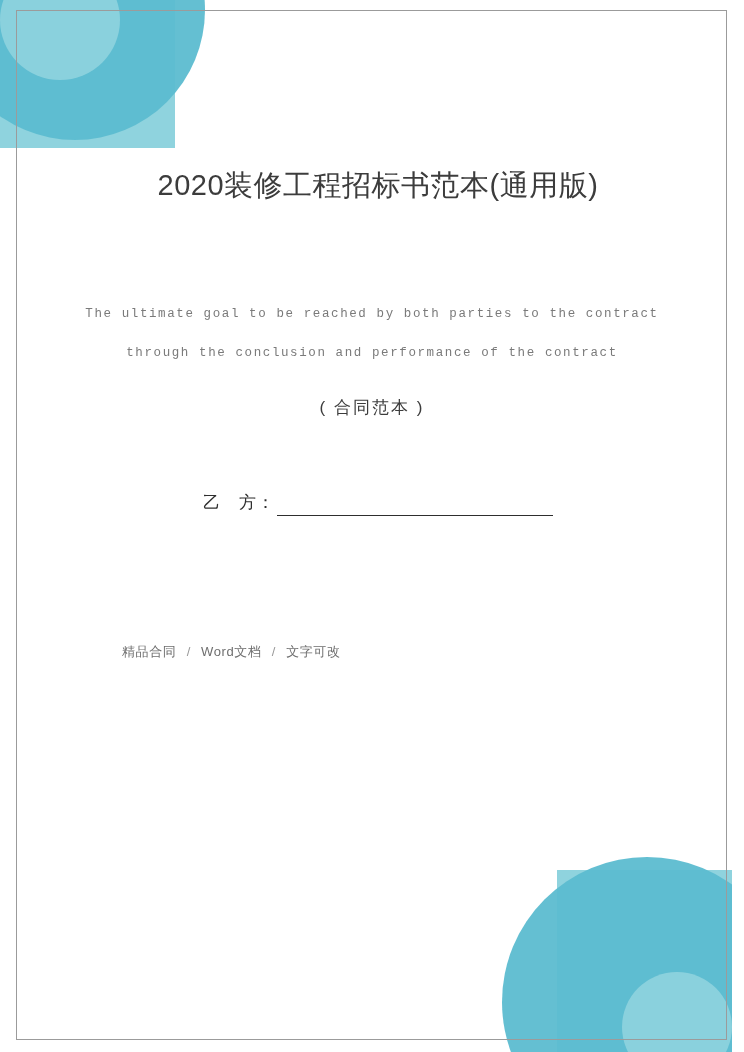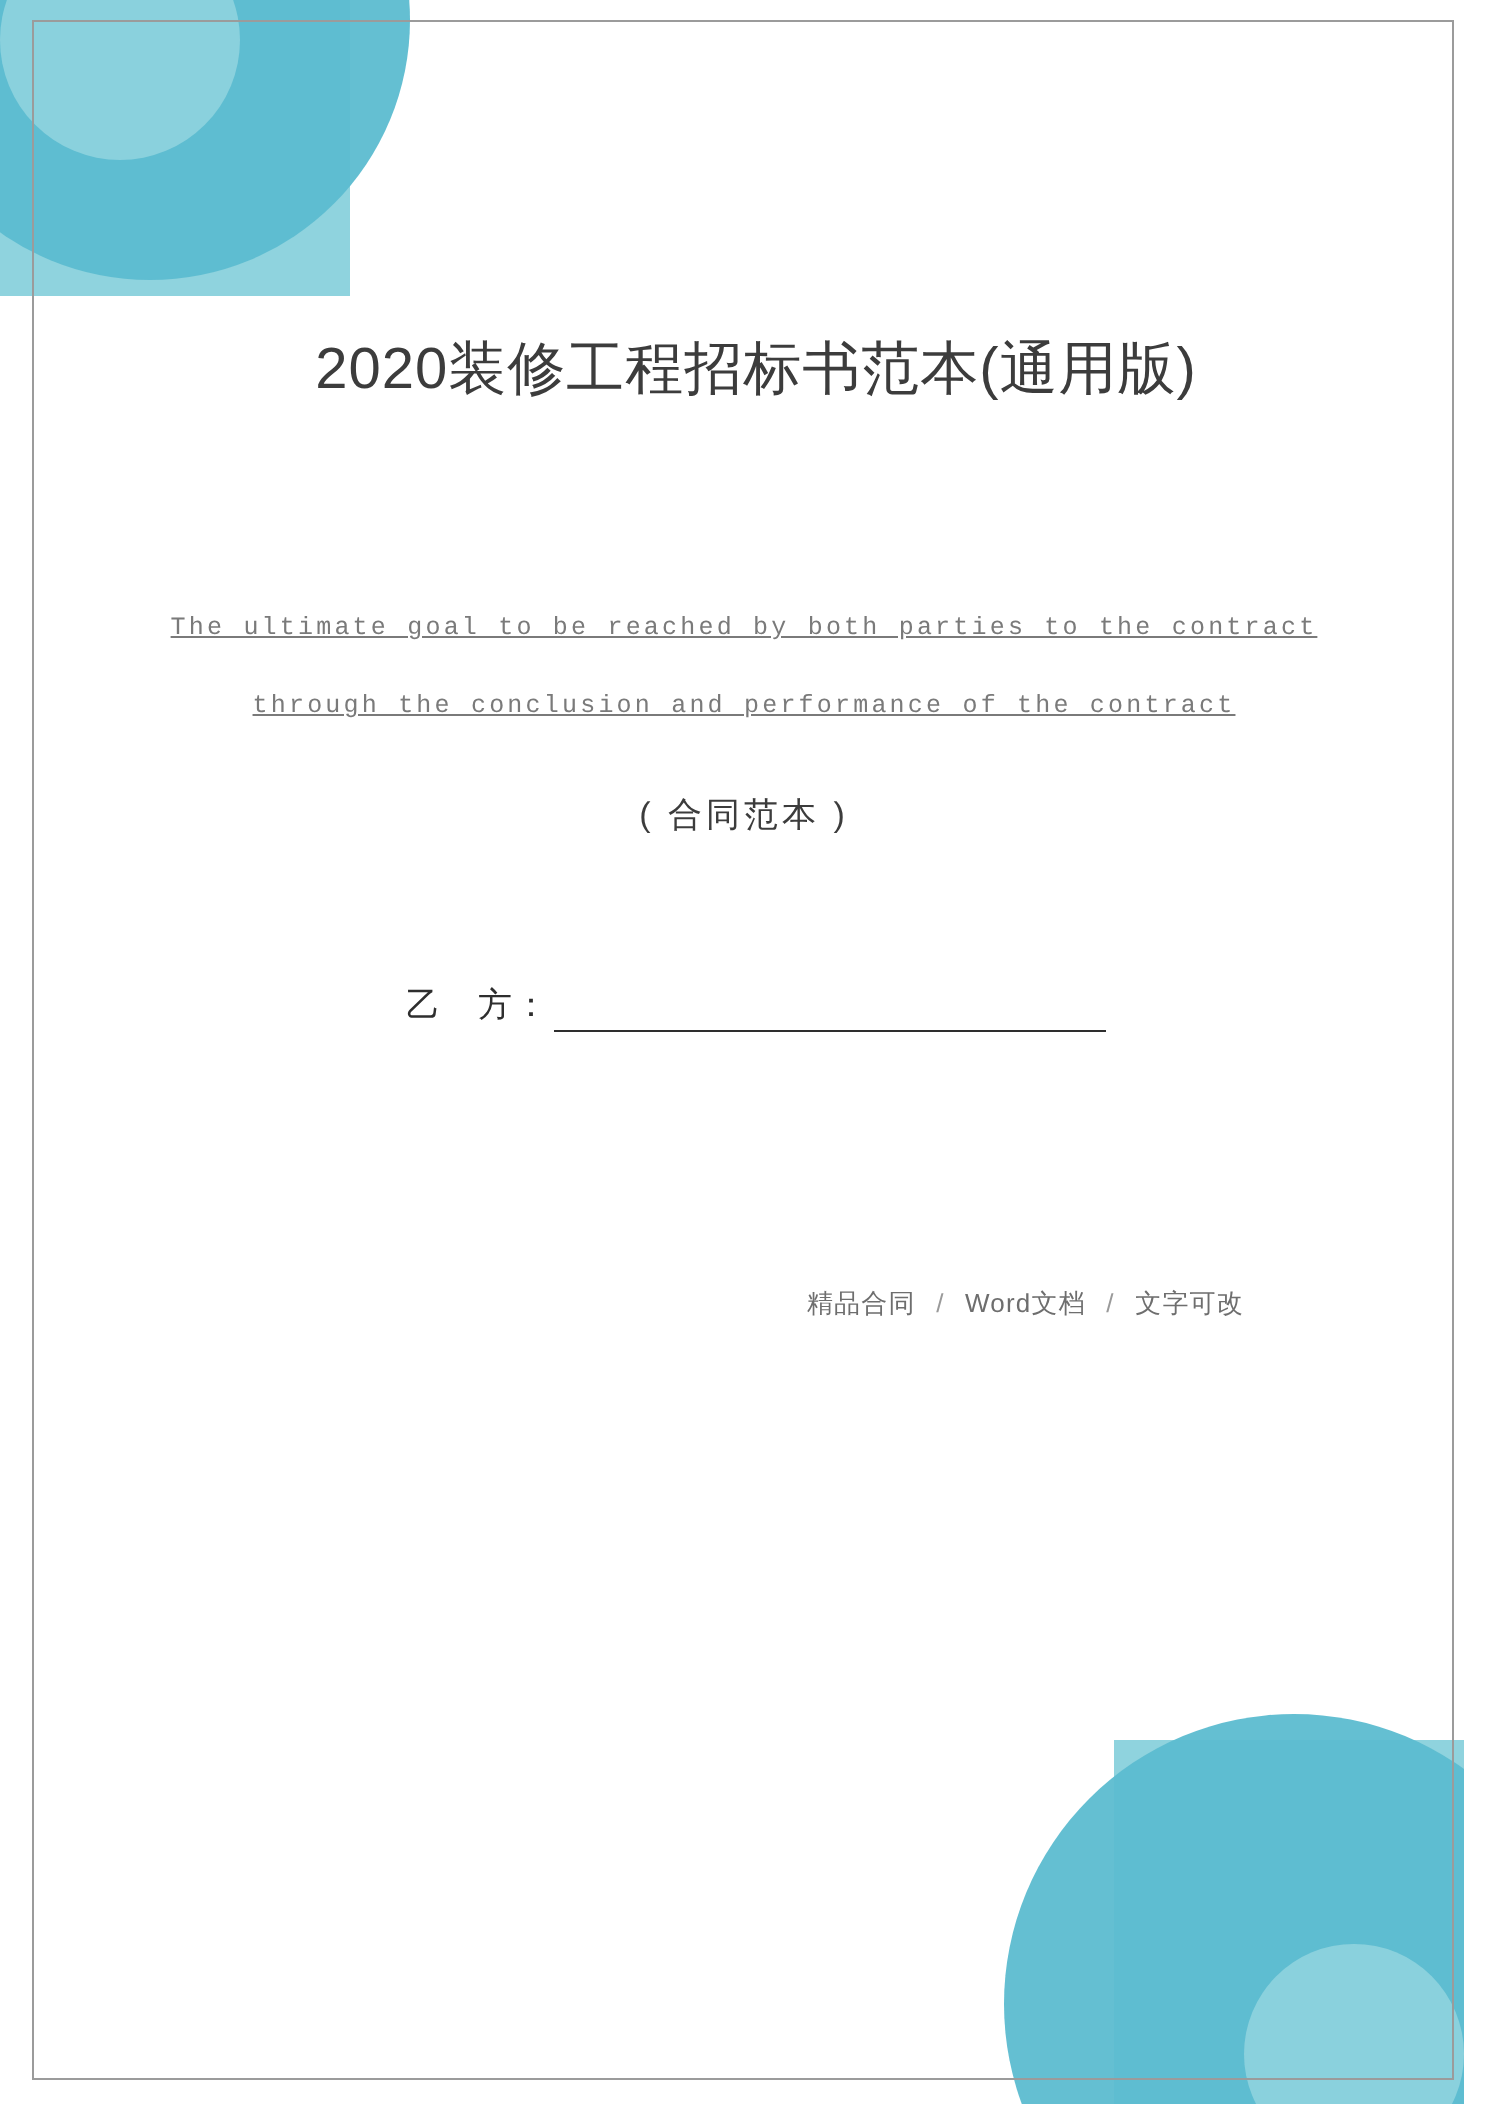--- a/index.html
+++ b/index.html
@@ -114,21 +114,20 @@
 
   .subtitle-en {
     position: absolute;
     left: 72px;
     width: 600px;
     text-align: center;
     font-family: "Liberation Mono", monospace;
     font-size: 12.5px;
     letter-spacing: 1.6px;
     color: #7a7a7a;
-    text-decoration: underline;
   }
   .subtitle-en.line1 { top: 307px; }
   .subtitle-en.line2 { top: 346px; text-align: center; }
 
   .contract-kind {
     position: absolute;
     left: 172px;
     top: 396px;
     width: 400px;
     text-align: center;
@@ -160,21 +159,21 @@
     border-bottom: 1.5px solid #2e2e2e;
     height: 20px;
     margin-left: 2px;
   }
 
   .footer-note {
     position: absolute;
     left: 122px;
     top: 643px;
     width: 500px;
-    text-align: right;
+    text-align: left;
     font-size: 13px;
     color: #6e6e6e;
     letter-spacing: 0.6px;
   }
   .footer-note .sep {
     color: #9a9a9a;
     padding: 0 6px;
   }
 </style>
 </head>

